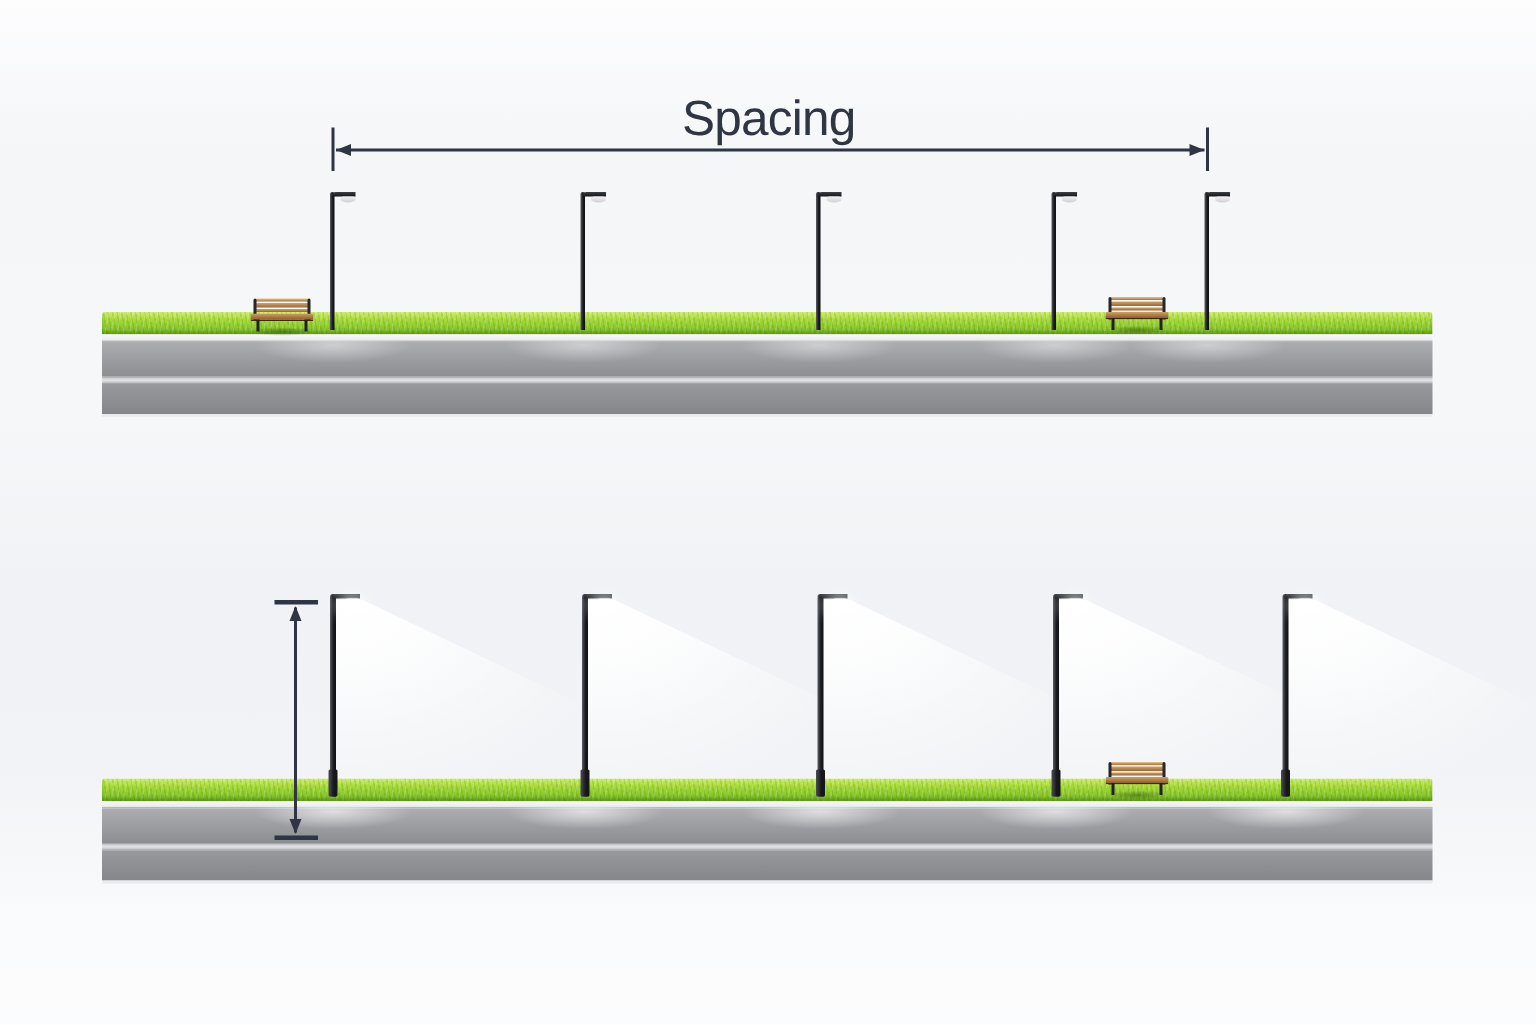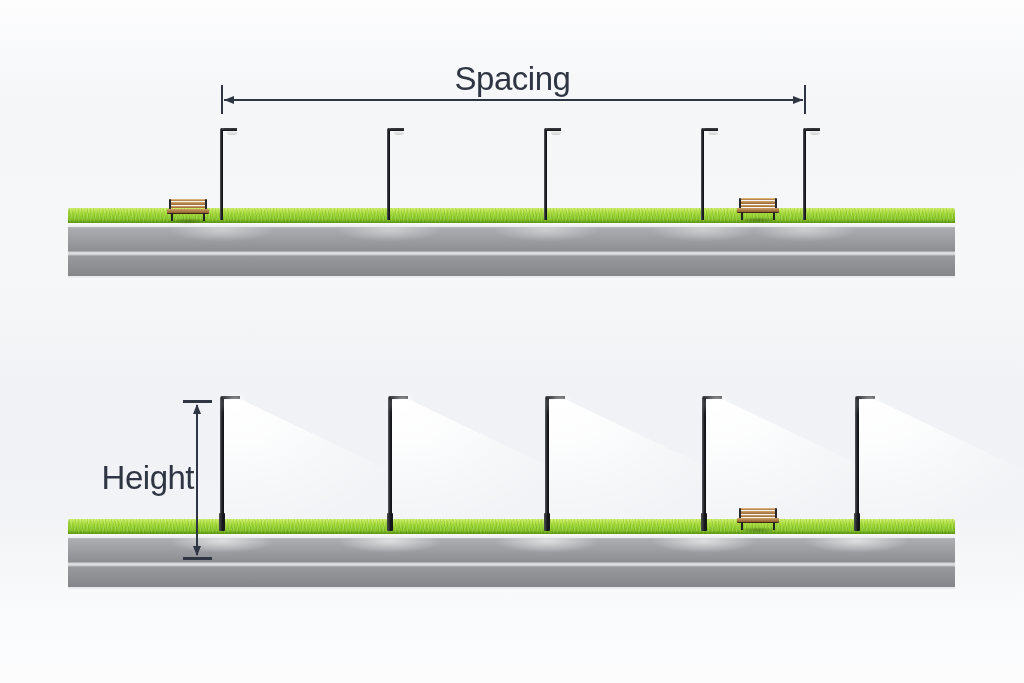--- a/index.html
+++ b/index.html
@@ -90,21 +90,20 @@
   </div>
   <div class="dim-label" id="spacing-label" style="text-align: center; left: 221px; width: 583px; top: 62px;">Spacing</div>
 
   <div id="height-dim" style="left: 183px; top: 400px; width: 29px; height: 160px;">
     <div class="tick tick-top"></div>
     <div class="tick tick-bottom"></div>
     <div class="vline"></div>
     <div class="arrow-up"></div>
     <div class="arrow-down"></div>
   </div>
-  <div class="dim-label" id="height-label" style="text-align: right; left: 86px; width: 108px; top: 461px;">Height</div>
 <div class="ground" style="left: 68px; top: 208px; width: 887px;">
       <div class="grass"></div>
       <div class="curb"></div>
       <div class="lane-upper"></div>
       <div class="divider"></div>
       <div class="lane-lower"></div>
       <div class="road-edge"></div>
     </div>
     <div class="pool" style="left: 152px; top: 227px;"></div>
     <div class="pool" style="left: 319px; top: 227px;"></div>

